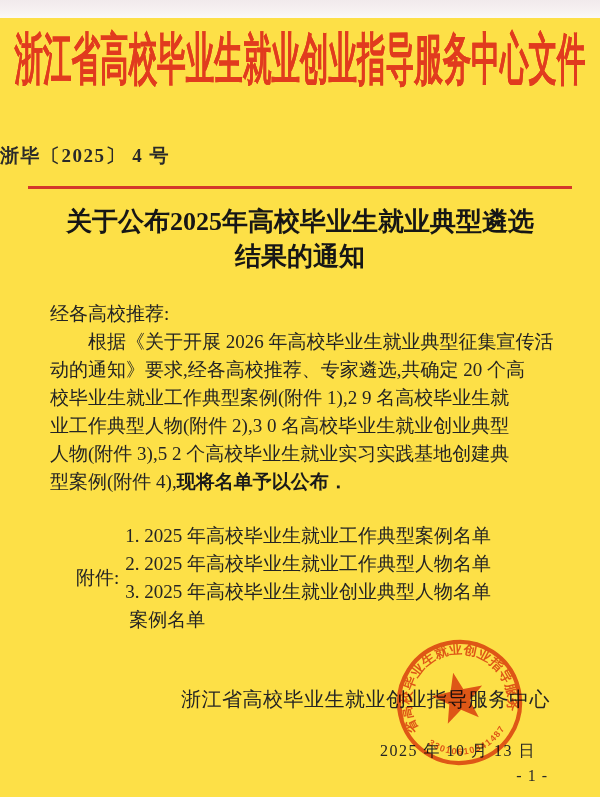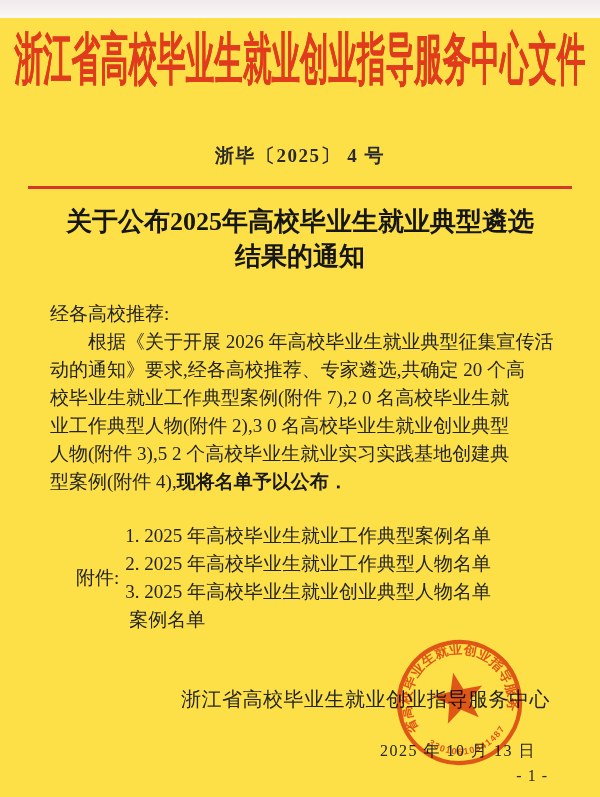--- a/index.html
+++ b/index.html
@@ -24,21 +24,20 @@
     transform:translateX(-50%) scaleX(0.51);
     white-space:nowrap;
     font-size:56px;line-height:66px;
     font-weight:700;
     color:#e13b1e;
     letter-spacing:0px;
     text-shadow:0 0 0.5px #e13b1e;
   }
   .doc-number{
     position:absolute;top:143px;left:0;width:100%;
-    text-align:center;
     font-size:19px;line-height:26px;
     font-weight:600;
     letter-spacing:1.5px;
     color:#2a2a2a;
   }
   .red-line{
     position:absolute;top:186px;left:28px;width:544px;height:3px;
     background:#d4372b;
   }
   .doc-title{
@@ -105,21 +104,21 @@
 
   <div class="doc-title">
     <div>关于公布2025年高校毕业生就业典型遴选</div>
     <div>结果的通知</div>
   </div>
 
   <div class="body-block">
     <div class="body-line">经各高校推荐:</div>
     <div class="body-line">　　根据《关于开展 2026 年高校毕业生就业典型征集宣传活</div>
     <div class="body-line">动的通知》要求,经各高校推荐、专家遴选,共确定 20 个高</div>
-    <div class="body-line">校毕业生就业工作典型案例(附件 7),2 0 名高校毕业生就</div>
+    <div class="body-line">校毕业生就业工作典型案例(附件 1),2 9 名高校毕业生就</div>
     <div class="body-line">业工作典型人物(附件 2),3 0 名高校毕业生就业创业典型</div>
     <div class="body-line">人物(附件 3),5 2 个高校毕业生就业实习实践基地创建典</div>
     <div class="body-line"><span>型案例(附件 4),</span><span class="bold-phrase">现将名单予以公布．</span></div>
   </div>
 
   <div class="attachments">
     <div class="att-label">附件:</div>
     <div class="att-items">
       <div class="att-item">1. 2025 年高校毕业生就业工作典型案例名单</div>
       <div class="att-item">2. 2025 年高校毕业生就业工作典型人物名单</div>

